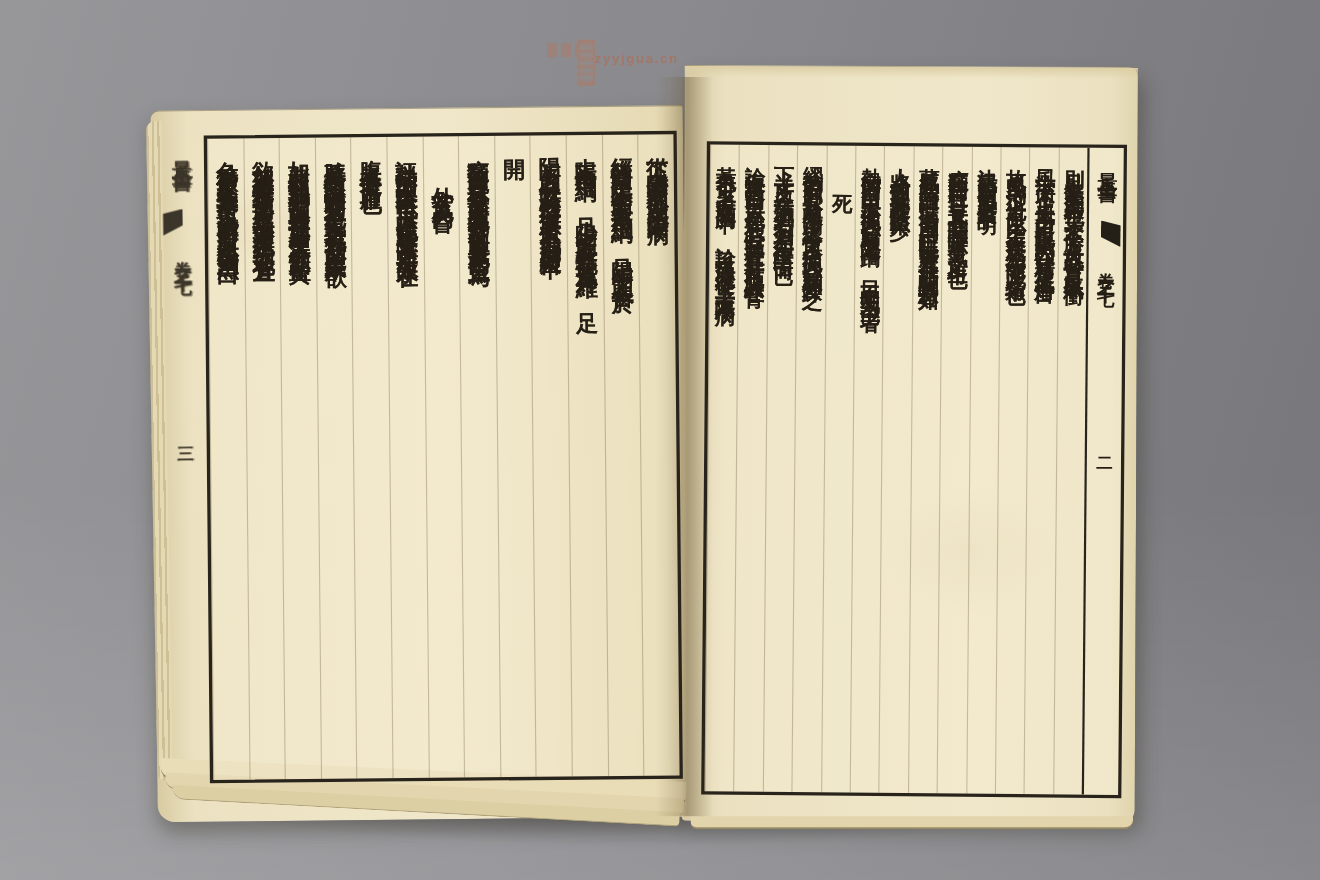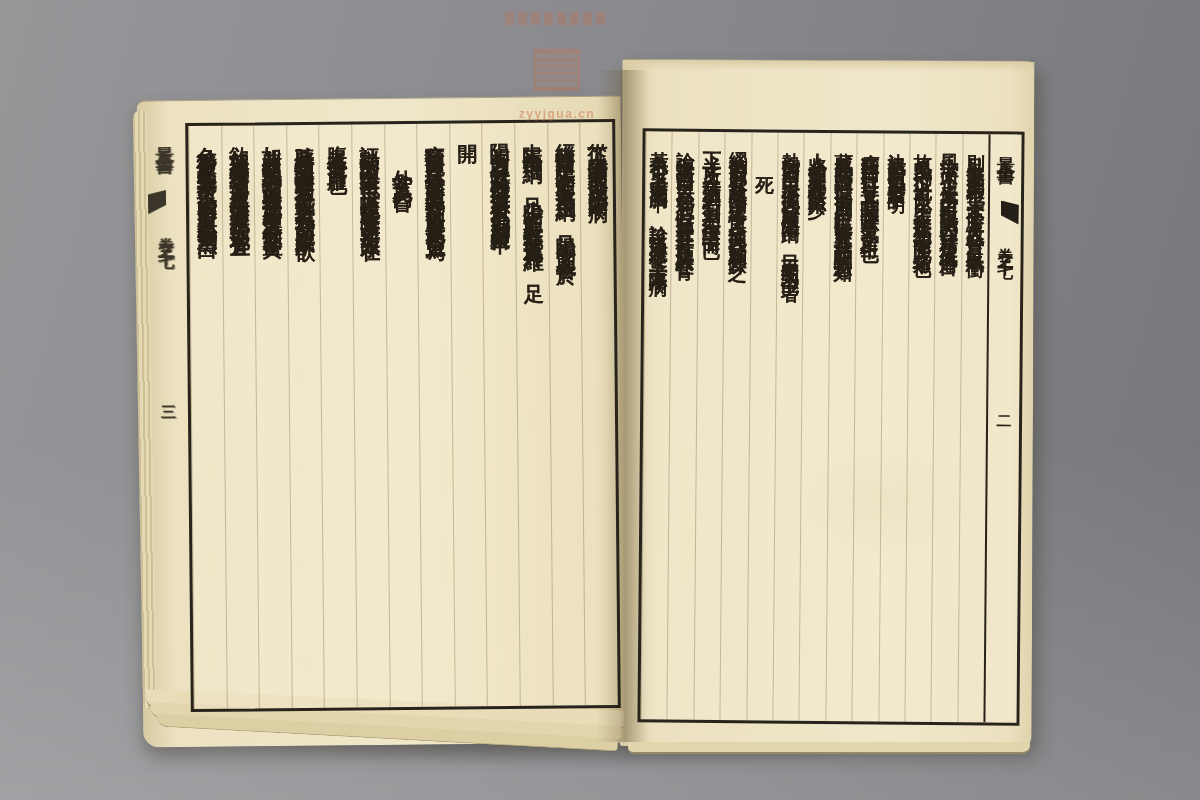--- a/index.html
+++ b/index.html
@@ -72,21 +72,21 @@
     text-shadow:1.3px .4px 0 rgba(60,48,30,.55);}
   .folio-title{writing-mode:vertical-rl;margin-top:8px;font-size:18px;letter-spacing:3px;font-weight:700;}
   .fishtail{width:18px;height:24px;margin-top:46px;background:#241f17;
     clip-path:polygon(0 0,100% 18%,100% 100%,0 62%);align-self:flex-end;margin-right:2px;}
   .folio-left .fishtail{transform:scaleX(-1);align-self:flex-start;margin-left:2px;}
   .folio-volume{writing-mode:vertical-rl;margin-top:10px;font-size:16px;letter-spacing:4px;font-weight:700;}
   .folio-num{writing-mode:vertical-rl;margin-top:150px;font-size:15px;font-weight:700;}
 
   
   .watermark{position:absolute;left:497px;top:12px;width:120px;opacity:.55;z-index:30;
-    display:flex;flex-direction:column;align-items:center;filter:blur(.4px);}
+    display:flex;flex-direction:row;align-items:center;filter:blur(.4px);}
   .wm-banner{width:104px;height:13px;border-radius:2px;
     background:repeating-linear-gradient(90deg,rgba(205,100,55,.45) 0 9px,rgba(205,100,55,0) 9px 13px);}
   .wm-seal{width:42px;height:38px;margin-top:24px;border:2px solid rgba(205,105,60,.4);
     background:
       linear-gradient(rgba(210,120,70,.25),rgba(210,120,70,.12)),
       repeating-linear-gradient(0deg,rgba(200,95,50,.3) 0 3px,rgba(200,95,50,0) 3px 7px);
     border-radius:3px;}
   .wm-url{margin-top:16px;font-family:"Liberation Sans",sans-serif;font-weight:700;
     font-size:12px;letter-spacing:1.5px;color:rgba(195,90,50,.75);}
 </style>

